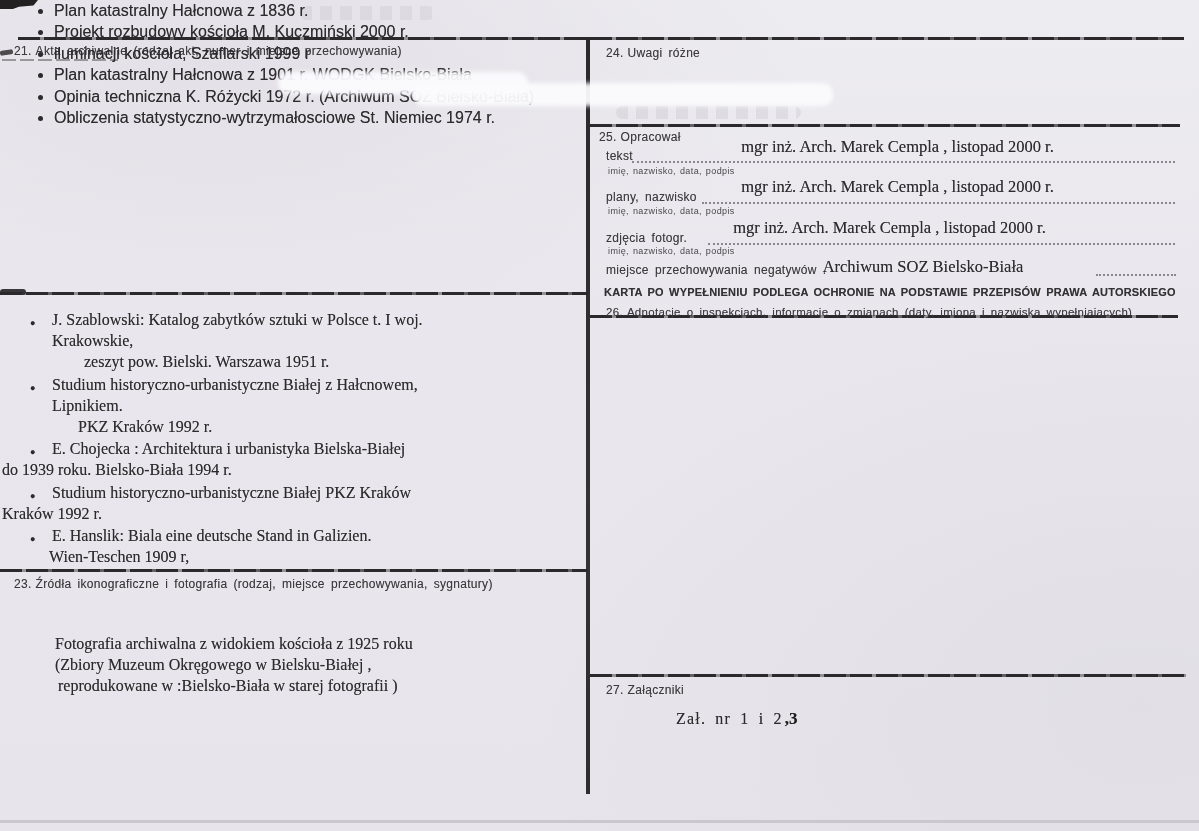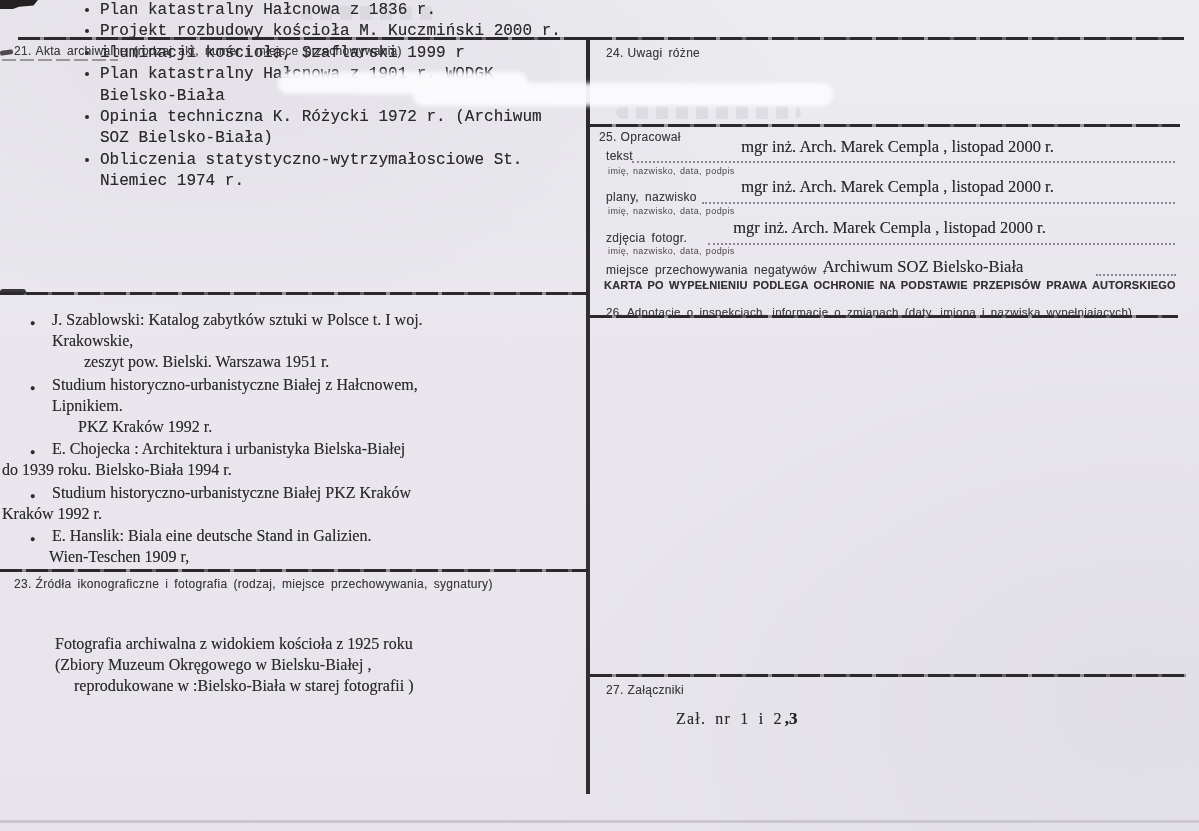--- a/index.html
+++ b/index.html
@@ -28,31 +28,31 @@
     background-image:repeating-linear-gradient(90deg,#2b292b 0 22px, rgba(43,41,43,.45) 22px 26px, #2b292b 26px 48px, rgba(43,41,43,.7) 48px 52px);
   }
   .vline{
     position:absolute; width:4px;
     background:linear-gradient(180deg,#2b292b 0%, #343234 60%, #2f2d2f 100%);
   }
   .dots{position:absolute; height:0; border-bottom:2px dotted #7b7680; opacity:.85;}
   
   .list21{position:absolute; left:0; top:72; width:575px;}
   .list21 ul{margin:0; padding-left:54px; list-style:disc outside;}
-  .list21 li{font-family:Liberation Mono, monospace; font-size:16px; line-height:21.4px; color:#2c2a2c; text-shadow:0 0 .6px rgba(44,42,44,.5);margin-left:46px;}
+  .list21 li{font-family:Liberation Sans, sans-serif; font-size:16px; line-height:21.4px; color:#2c2a2c; text-shadow:0 0 .6px rgba(44,42,44,.5);}
   
   .bib{position:absolute; left:0; top:309px; width:485px;}
   .bib-item{margin-bottom:1.5px;}
   .b1{position:relative; margin-left:52px; line-height:21px; font-size:16px;}
   .b1::before{content:"●"; position:absolute; left:-22px; top:4px; font-size:9px; color:#2c2a2c;}
   .b2{line-height:21px; font-size:16px;}
   .ind-a{margin-left:84px;} .ind-b{margin-left:78px;} .flush{margin-left:2px;} .ind-c{margin-left:49px;}
   
   .c23{position:absolute; left:55px; top:633px; line-height:21px; font-size:16px;}
-  .c23 .l3{padding-left:3px;margin-left:16px;}
+  .c23 .l3{padding-left:3px;}
   
   .val{position:absolute; text-align:center; font-size:16.5px; white-space:nowrap;}
   .cap{position:absolute; width:480px; text-align:left; font-family:"Liberation Sans",sans-serif;
        font-size:9px; letter-spacing:.4px; word-spacing:1px; color:#4b484d; white-space:nowrap;}
   .notice{position:absolute; font-family:"Liberation Sans",sans-serif; font-weight:700; font-size:11px;
        letter-spacing:.2px; word-spacing:2px; color:#333134; white-space:nowrap;
        text-shadow:0 0 .5px rgba(51,49,52,.5);}
   .c27{position:absolute; left:676px; top:709px; font-size:16px; letter-spacing:1.2px; word-spacing:4px; white-space:nowrap;}
   .c27 .hand{font-weight:700; font-size:17px; color:#1d1b1c; letter-spacing:0; margin-left:2px;}
   
@@ -160,21 +160,21 @@
 
   <div class="val serif" style="left:612px; top:218px; width:555px;">mgr inż. Arch. Marek Cempla , listopad 2000 r.</div>
   <div class="hdr" style="left:606px; top:231px;">zdjęcia fotogr.</div>
   <div class="dots" style="left:708px; top:243px; width:467px;"></div>
   <div class="cap" style="left:608px; top:246px;">imię, nazwisko, data, podpis</div>
 
   <div class="hdr" style="left:606px; top:263px;">miejsce przechowywania negatywów .</div>
   <div class="val serif" style="left:758px; top:257px; width:330px;">Archiwum SOZ Bielsko-Biała</div>
   <div class="dots" style="left:1096px; top:274px; width:80px;"></div>
 
-  <div class="notice" style="left:604px; top:279px;">KARTA PO WYPEŁNIENIU PODLEGA OCHRONIE NA PODSTAWIE PRZEPISÓW PRAWA AUTORSKIEGO</div>
+  <div class="notice" style="left:604px; top:286px;">KARTA PO WYPEŁNIENIU PODLEGA OCHRONIE NA PODSTAWIE PRZEPISÓW PRAWA AUTORSKIEGO</div>
 
   <div class="hdr" style="left:606px; top:306px; font-size:11.5px;">
     <span class="num">26.</span><span>Adnotacje o inspekcjach, informacje o zmianach (daty, imiona i nazwiska wypełniających)</span>
   </div>
 
   <div class="hdr" style="left:606px; top:683px;">
     <span class="num">27.</span><span>Załączniki</span>
   </div>
   <div class="c27 serif">
     <span>Zał. nr 1 i 2</span><span class="hand">,3</span>

